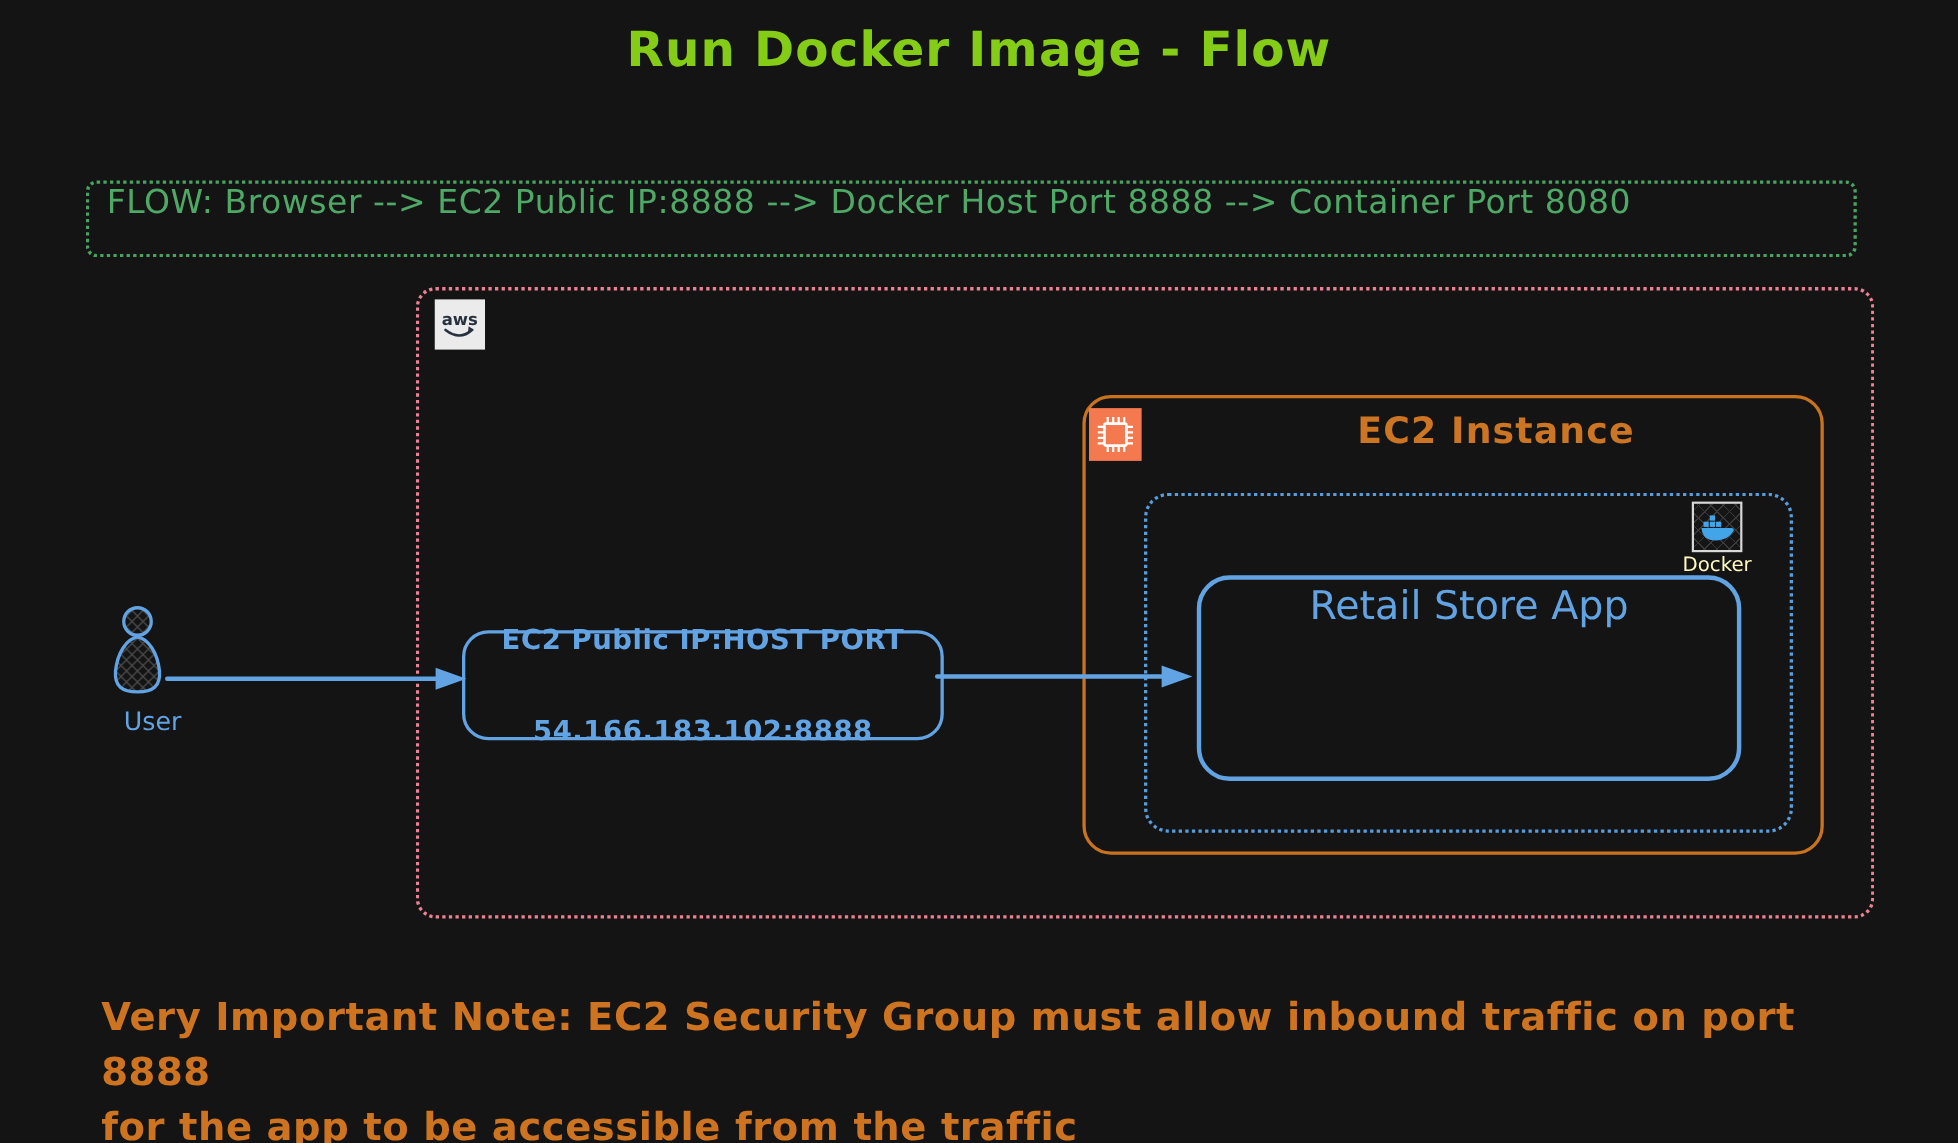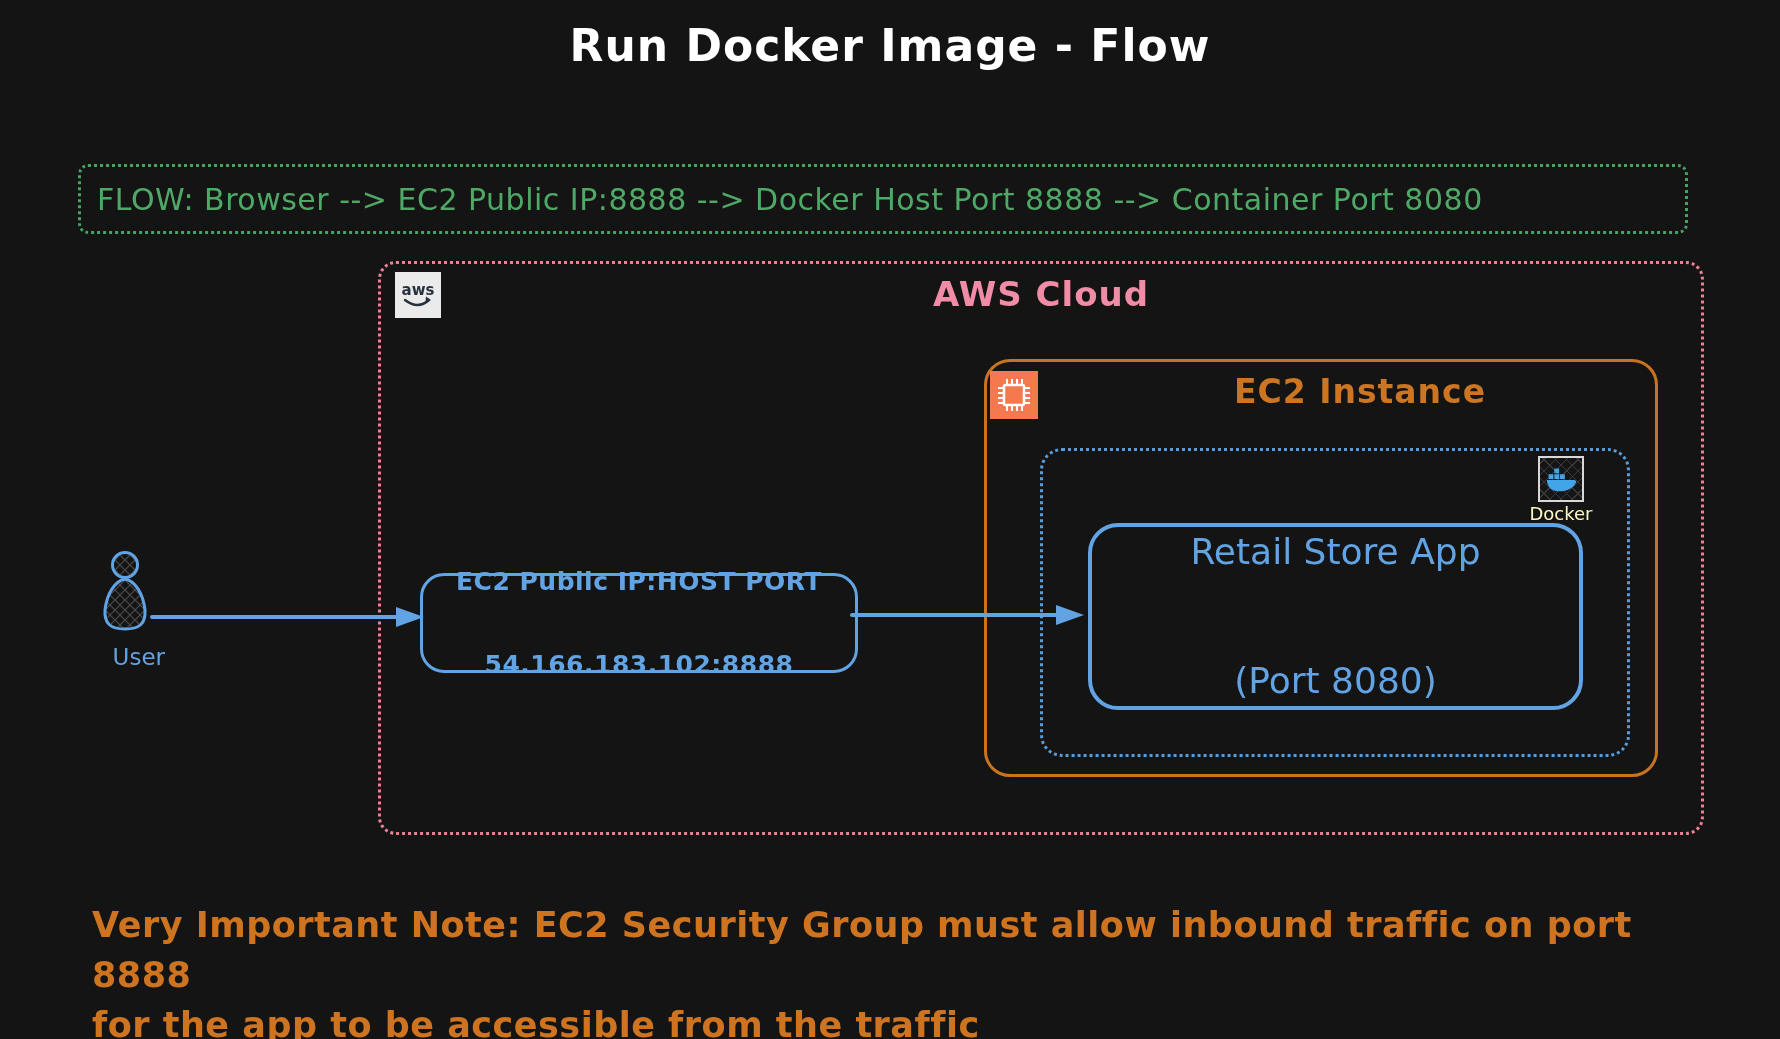--- a/index.html
+++ b/index.html
@@ -5,27 +5,27 @@
   html,body{margin:0;padding:0;background:#0e0e0e;}
   .canvas{
     position:relative;width:1780px;height:1039px;overflow:hidden;
     background:#141414;
     font-family:"DejaVu Sans",sans-serif;
   }
   .abs{position:absolute;}
   
   .title{
     left:0;top:20px;width:100%;text-align:center;
-    font-size:44px;font-weight:bold;color:#ffffff;letter-spacing:1px;
+    font-size:44px;font-weight:bold;color:#84cc16;letter-spacing:1px;
   }
   
   .flow-box{
     left:78px;top:164px;width:1610px;height:70px;
     border:3px dotted #46a361;border-radius:10px;box-sizing:border-box;
-    display:flex;align-items:center;
+    display:flex;
   }
   .flow-text{
     padding-left:16px;color:#4fa966;font-size:30px;font-weight:500;
     white-space:nowrap;letter-spacing:.5px;
   }
   
   .aws-box{
     left:378px;top:261px;width:1326px;height:574px;
     border:3px dotted #ee8093;border-radius:18px;box-sizing:border-box;
   }
@@ -106,21 +106,20 @@
 
   <div class="abs aws-box"></div>
 
   <svg class="abs aws-logo" viewBox="0 0 46 46">
     <rect x="0" y="0" width="46" height="46" fill="#ebebeb"></rect>
     <text x="23" y="23" text-anchor="middle" font-family="DejaVu Sans, sans-serif" font-size="15" font-weight="bold" fill="#28323f">aws</text>
     <path d="M10,28 Q23,38 34,28" stroke="#28323f" stroke-width="2.4" fill="none" stroke-linecap="round"></path>
     <path d="M31,24.5 L36,28 L30.5,30 Z" fill="#28323f"></path>
   </svg>
 
-  <div class="abs aws-label">AWS Cloud</div>
 
   <div class="abs ec2-box"></div>
 
   <svg class="abs ec2-icon" viewBox="0 0 48 48">
     <rect x="0" y="0" width="48" height="48" fill="#f5794e"></rect>
     <rect x="14" y="14" width="20" height="20" rx="1.5" fill="none" stroke="#ffffff" stroke-width="2.5"></rect>
     <g stroke="#ffffff" stroke-width="2">
       <line x1="17" y1="8" x2="17" y2="14"></line>
         <line x1="22" y1="8" x2="22" y2="14"></line>
         <line x1="27" y1="8" x2="27" y2="14"></line>
@@ -152,21 +151,20 @@
         <rect x="13" y="15" width="5" height="5"></rect>
         <rect x="19" y="15" width="5" height="5"></rect>
         <rect x="13" y="9" width="5" height="5"></rect>
       </g>
     </svg>
   </div>
   <div class="abs docker-label">Docker</div>
 
   <div class="abs retail-box">
     <div>Retail Store App</div>
-    <div>(Port 8080)</div>
   </div>
 
   <div class="abs endpoint-box">
     <div>EC2 Public IP:HOST PORT</div>
     <div>54.166.183.102:8888</div>
   </div>
 
   <svg class="abs user-icon" viewBox="0 0 60 90">
     <defs>
       <pattern id="hatch" width="10" height="10" patternUnits="userSpaceOnUse">

